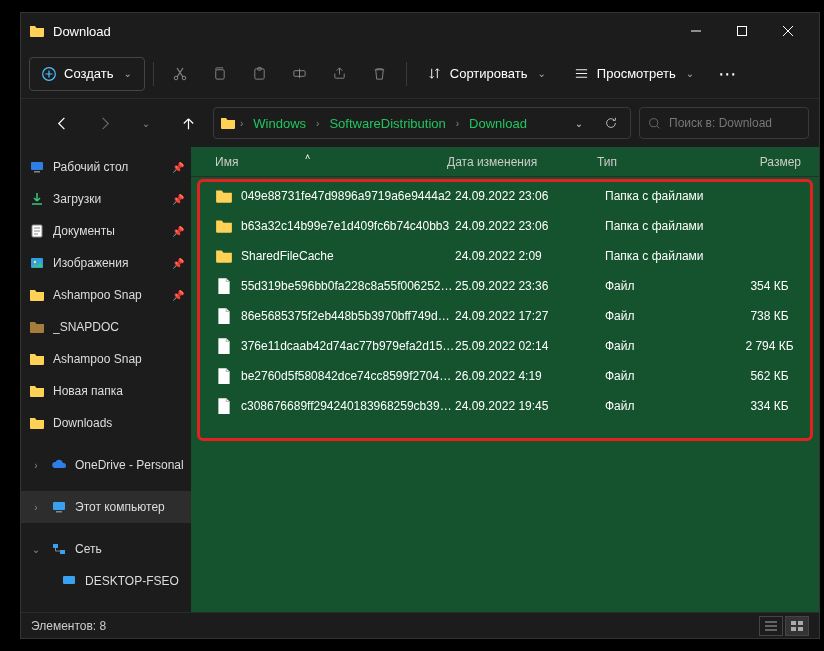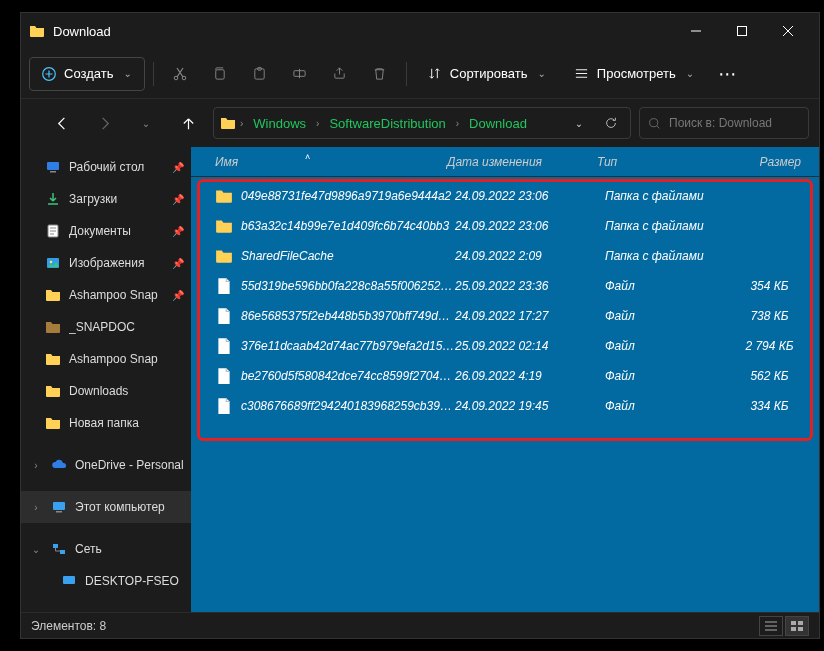--- a/index.html
+++ b/index.html
@@ -29,29 +29,29 @@
   .breadcrumb { flex: 1; height: 32px; border: 1px solid #3a3a3a; border-radius: 4px; display: flex; align-items: center; padding: 0 6px; gap: 4px; font-size: 13px; }
   .bc-seg { padding: 0 6px; color: #22c55e; }
   .bc-sep { color: #888; font-size: 10px; }
   .bc-end { margin-left: auto; display: flex; gap: 6px; align-items: center; }
   .bc-end .ic { width: 26px; display: flex; justify-content: center; color: #ccc; }
   .searchbox { width: 170px; height: 32px; border: 1px solid #3a3a3a; border-radius: 4px; display: flex; align-items: center; padding: 0 8px; gap: 8px; color: #777; font-size: 12px; text-align: right; }
   
   
   .body { flex: 1; display: flex; min-height: 0; }
   .sidebar { width: 170px; background: #1c1c1c; overflow: hidden; padding-top: 4px; }
-  .side-item { height: 32px; display: flex; align-items: center; padding-left: 24px; gap: 8px; font-size: 12px; color: #ddd; white-space: nowrap; }
+  .side-item { height: 32px; display: flex; align-items: center; padding-left: 8px; gap: 8px; font-size: 12px; color: #ddd; white-space: nowrap; }
   .side-item.level2 { padding-left: 40px; }
   .side-item.level0 { padding-left: 8px; }
   .side-item.sel { background: #2d2d2d; }
   .side-pin { margin-left: auto; margin-right: 6px; color: #888; font-size: 10px; }
   .side-icon { width: 16px; height: 16px; flex-shrink: 0; }
   .side-car { width: 14px; color: #888; font-size: 10px; text-align: center; }
   
-  .content { flex: 1; display: flex; flex-direction: column; background: #0369a1; position: relative; font-style: italic; }
+  .content { flex: 1; display: flex; flex-direction: column; background: #14532d; position: relative; }
   .col-header { height: 30px; display: flex; align-items: center; font-size: 12px; color: #ccc; border-bottom: 1px solid #2b2b2b; padding-left: 24px; }
   .col-name { width: 232px; position: relative; }
   .col-date { width: 150px; }
   .col-type { width: 115px; }
   .col-size { flex: 1; text-align: right; padding-right: 18px; }
   .sort-caret { font-size: 9px; color: #fff; position: absolute; left: 90px; top: -3px; }
   
   .filelist { flex: 1; padding-left: 14px; padding-top: 4px; position: relative; }
   .highlight-box { position: absolute; left: 6px; top: 2px; right: 6px; height: 262px; border: 3px solid #e62020; border-radius: 6px; pointer-events: none; }
   .file-row { height: 30px; display: flex; align-items: center; font-size: 12px; color: #fff; padding-left: 10px; }
@@ -263,27 +263,27 @@
           <div class="side-item">
             <svg class="side-icon" viewBox="0 0 16 16">
               <path class="folder-svg" d="M1 3h5l1.5 2H15v8a1 1 0 0 1-1 1H2a1 1 0 0 1-1-1z"></path>
             </svg>
     <span style="overflow:hidden;text-overflow:ellipsis">Ashampoo Snap</span>
     </div>
           <div class="side-item">
             <svg class="side-icon" viewBox="0 0 16 16">
               <path class="folder-svg" d="M1 3h5l1.5 2H15v8a1 1 0 0 1-1 1H2a1 1 0 0 1-1-1z"></path>
             </svg>
+    <span style="overflow:hidden;text-overflow:ellipsis">Новая папка</span>
+    </div>
+          <div class="side-item">
+            <svg class="side-icon" viewBox="0 0 16 16">
+              <path class="folder-svg" d="M1 3h5l1.5 2H15v8a1 1 0 0 1-1 1H2a1 1 0 0 1-1-1z"></path>
+            </svg>
     <span style="overflow:hidden;text-overflow:ellipsis">Downloads</span>
-    </div>
-          <div class="side-item">
-            <svg class="side-icon" viewBox="0 0 16 16">
-              <path class="folder-svg" d="M1 3h5l1.5 2H15v8a1 1 0 0 1-1 1H2a1 1 0 0 1-1-1z"></path>
-            </svg>
-    <span style="overflow:hidden;text-overflow:ellipsis">Новая папка</span>
     </div>
         </div>
       <div style="height:10px"></div>
       <div class="side-item level0">
         <span class="side-car">›</span>
         <svg class="side-icon" viewBox="0 0 16 16">
             <path d="M4 11a3 3 0 0 1 .5-6A4 4 0 0 1 12 6a2.5 2.5 0 0 1 1 5z" fill="#2f7ee6"></path>
           </svg>
         <span style="overflow:hidden;text-overflow:ellipsis">OneDrive - Personal</span>
       </div>

